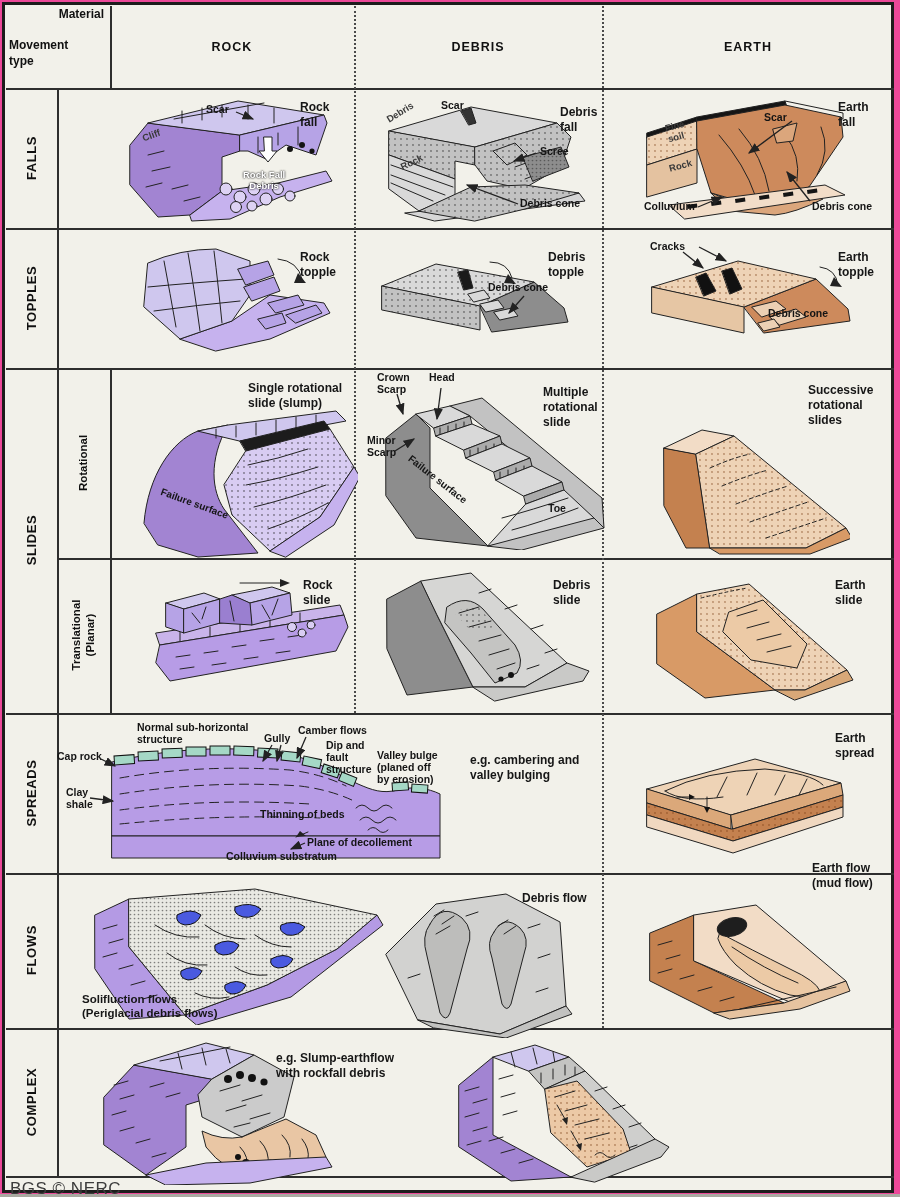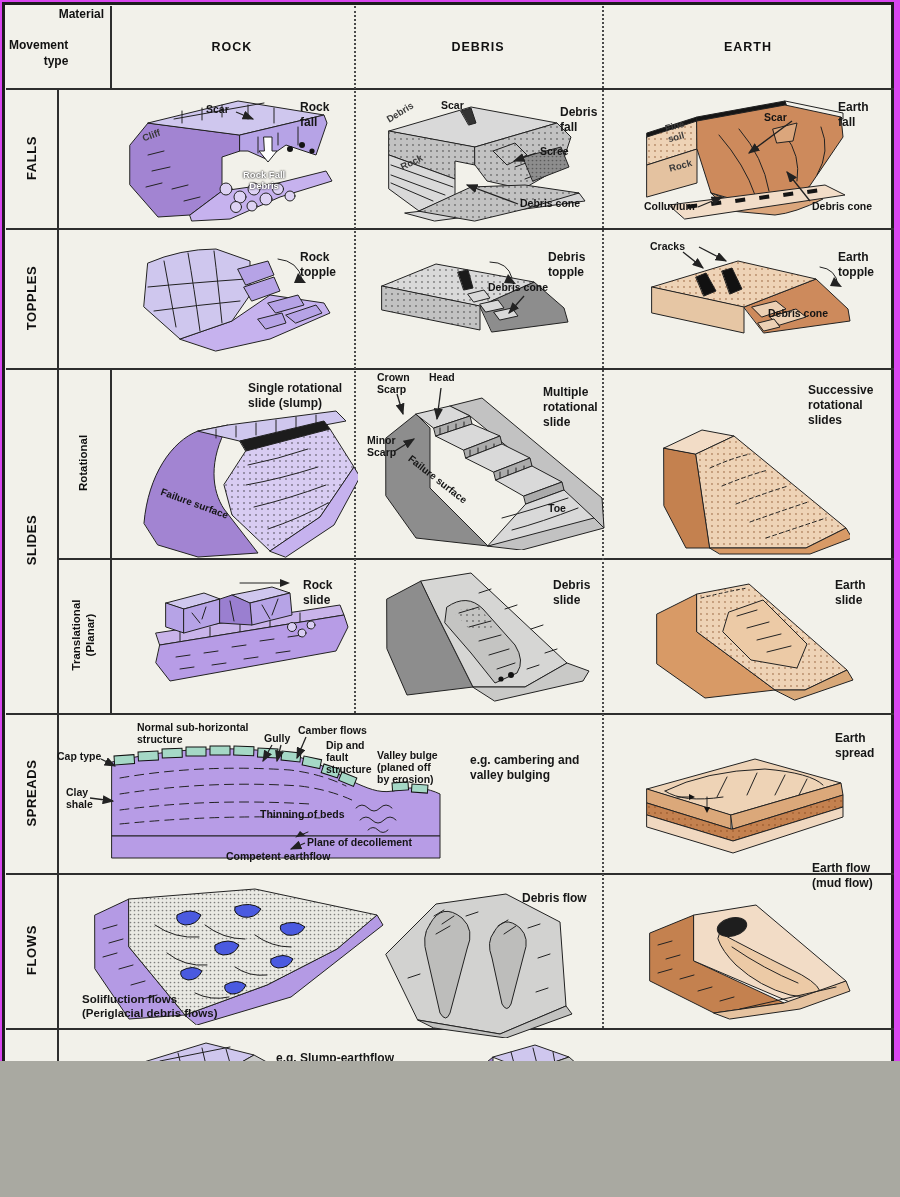--- a/index.html
+++ b/index.html
@@ -2,28 +2,28 @@
 <html style="--rock_light: #cfc7ee; --rock_mid: #b6a3e6; --rock_deep: #a284d2; --rock_apron: #c6b2ee; --rock_body: #b79ce6; --debris_light: #d9d9d9; --debris_mid: #c2c2c2; --debris_dark: #8d8d8d; --earth_light: #eed3b6; --earth_mid: #d89a66; --earth_deep: #c4814f; --earth_flow: #cd8a5c; --cap_rock_teal: #a5d8c6; --water_blue: #4a5ae0; --paper: #f2f1ea; --line: #2e2e2e;"><head>
 <meta charset="utf-8">
 <style>
   html,body{margin:0;padding:0;background:#a9a9a1;font-family:"Liberation Sans",sans-serif;}
   :root{
     --rock_light:#cfc7ee; --rock_mid:#b6a3e6; --rock_deep:#a284d2; --rock_apron:#c6b2ee; --rock_body:#b79ce6;
     --debris_light:#d9d9d9; --debris_mid:#c2c2c2; --debris_dark:#8d8d8d;
     --earth_light:#eed3b6; --earth_mid:#d89a66; --earth_deep:#c4814f; --earth_flow:#cd8a5c;
     --cap_rock_teal:#a5d8c6; --water_blue:#4a5ae0; --paper:#f2f1ea; --line:#2e2e2e;
   }
-  .page{position:relative;width:900px;height:1061px;background:#d946ef;overflow:hidden;}
+  .page{position:relative;width:900px;height:1194px;background:#ec4899;overflow:hidden;}
   .frame{position:absolute;left:2px;top:2px;width:892px;height:1191px;box-sizing:border-box;
          border:3px solid #1c1c1c;background:var(--paper);}
   .hl{position:absolute;height:2px;background:var(--line);}
   .vl{position:absolute;width:2px;background:var(--line);}
   .vdot{position:absolute;width:0;border-left:2px dotted #4a4a4a;}
   .hdr{position:absolute;font-size:12.5px;font-weight:700;color:#111;text-align:center;letter-spacing:1px;}
-  .corner{position:absolute;font-size:12px;font-weight:600;color:#111;white-space:pre-line;line-height:1.3;text-align:right;}
+  .corner{position:absolute;font-size:12px;font-weight:600;color:#111;white-space:pre-line;line-height:1.3;}
   .vlabel{position:absolute;font-size:13px;font-weight:700;color:#101010;letter-spacing:.6px;white-space:pre;
           transform:translate(-50%,-50%) rotate(-90deg);}
   .vsub{position:absolute;font-size:11.5px;font-weight:700;color:#101010;text-align:center;white-space:pre-line;
         line-height:1.2;transform:translate(-50%,-50%) rotate(-90deg);}
   .cap{position:absolute;font-size:12px;font-weight:600;line-height:1.25;color:#161616;white-space:pre-line;}
   .lbl{position:absolute;font-size:10.5px;font-weight:600;line-height:1.12;color:#141414;white-space:pre-line;}
   .sm{font-size:9.5px;}
   .white{color:#fff;text-shadow:0 0 2px #444,0 0 2px #444;}
   .rot{transform-origin:left top;}
   .s{position:absolute;}
@@ -682,26 +682,26 @@
   <div class="lbl" style="left:137px;top:722px">Normal sub-horizontal
 structure</div>
   <div class="lbl" style="left:264px;top:733px">Gully</div>
   <div class="lbl" style="left:298px;top:725px">Camber flows</div>
   <div class="lbl" style="left:326px;top:740px">Dip and
 fault
 structure</div>
   <div class="lbl" style="left:377px;top:750px">Valley bulge
 (planed off
 by erosion)</div>
-  <div class="lbl" style="left:57px;top:751px">Cap type</div>
+  <div class="lbl" style="left:57px;top:751px">Cap rock</div>
   <div class="lbl" style="left:66px;top:787px">Clay
 shale</div>
   <div class="lbl" style="left:260px;top:809px">Thinning of beds</div>
   <div class="lbl" style="left:307px;top:837px">Plane of decollement</div>
-  <div class="lbl" style="left:226px;top:851px">Competent earthflow</div>
+  <div class="lbl" style="left:226px;top:851px">Colluvium substratum</div>
   <div class="cap" style="left:470px;top:753px">e.g. cambering and
 valley bulging</div>
   <div class="cap" style="left:835px;top:731px">Earth
 spread</div>
 
   <div class="cap" style="left:82px;top:992px;font-size:11.5px">Solifluction flows
 (Periglacial debris flows)</div>
   <div class="cap" style="left:522px;top:891px">Debris flow</div>
   <div class="cap" style="left:812px;top:861px">Earth flow
 (mud flow)</div>

